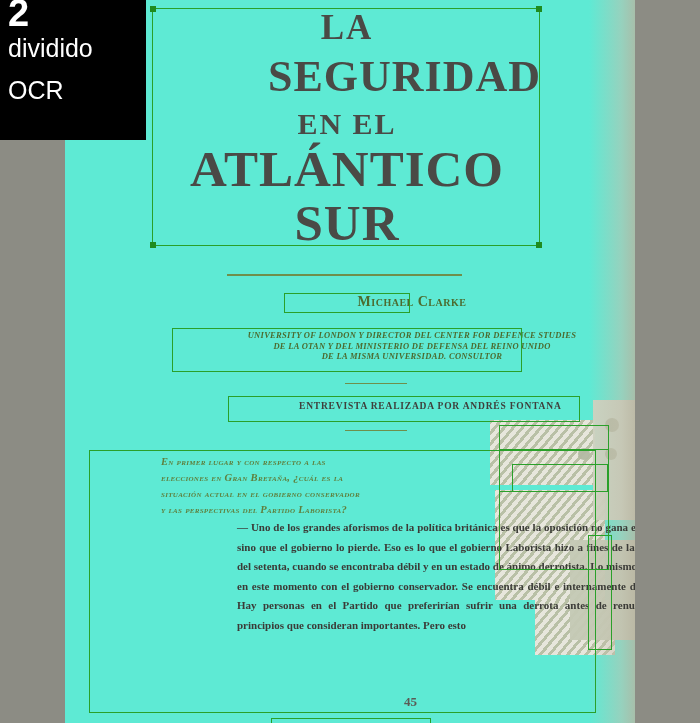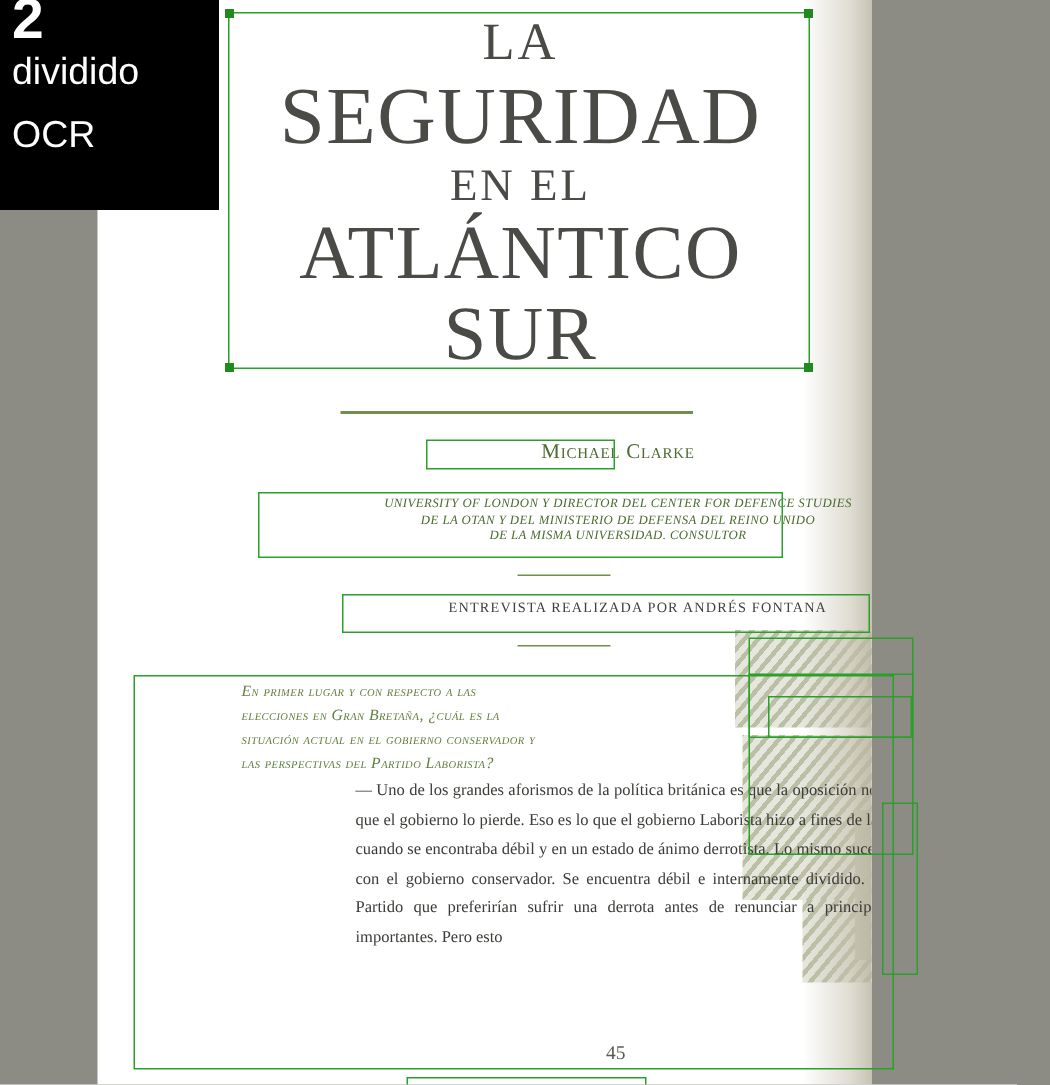--- a/index.html
+++ b/index.html
@@ -13,24 +13,25 @@
     font-family: "Liberation Serif", serif;
     overflow: hidden;
     position: relative;
   }
 
   
   #page {
     position: absolute;
     left: 65px;
     top: 0;
-    width: 516px;
+    width: 570px;
     height: 723px;
-    background: #ffffff;
+    background: #5eead4;
     overflow: hidden;
+    font-weight: bold;
   }
   
   #page .paper-tint {
     position: absolute;
     right: 0; top: 0;
     width: 46px; height: 723px;
     background: linear-gradient(to right, rgba(205,200,185,0) 0%, rgba(196,190,172,0.55) 70%, rgba(186,180,160,0.8) 100%);
     pointer-events: none;
   }
 
@@ -57,23 +58,24 @@
     width: 388px;
     text-align: center;
     color: #4a4a46;
   }
   .t-la {
     font-size: 35px;
     letter-spacing: 2px;
     line-height: 40px;
   }
   .t-seguridad {
-    font-size: 54px;
+    font-size: 44px;
     letter-spacing: 1px;
     line-height: 58px;
+    text-align: right;
   }
   .t-enel {
     font-size: 30px;
     letter-spacing: 2px;
     line-height: 36px;
   }
   .t-atlantico {
     font-size: 51px;
     letter-spacing: 1px;
     line-height: 54px;

